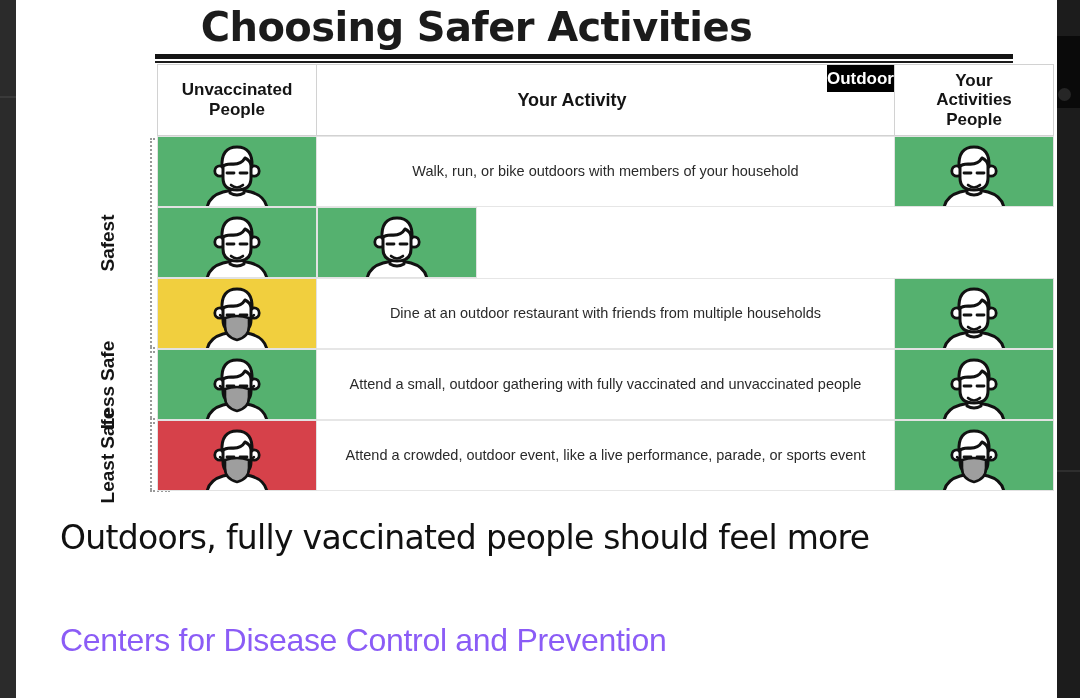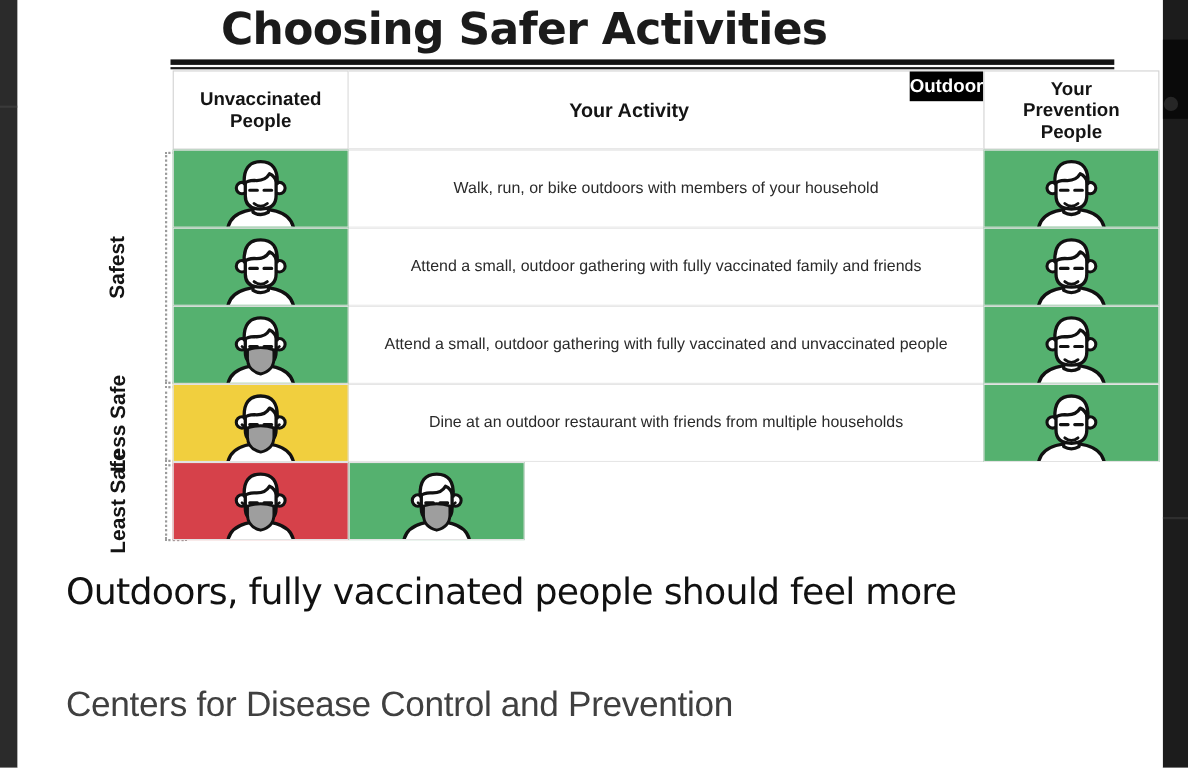--- a/index.html
+++ b/index.html
@@ -241,21 +241,21 @@
     font-weight: normal;
     line-height: 1.33;
     letter-spacing: -0.7px;
     color: #111111;
   }
   .source {
     position: absolute;
     left: 44px; top: 622px;
     width: 960px;
     font-size: 32px;
-    color: #404040;
+    color: #8b5cf6;
     letter-spacing: -0.3px;
   }
 </style>
 </head>
 <body>
 
 <div class="chrome-left">
   <div class="chrome-left-seam"></div>
 </div>
 <div class="chrome-right">
@@ -310,21 +310,21 @@
           <span>People</span>
         </div>
       </div>
       <div class="col-mid-head">
         <div class="mid-head-title">Your Activity</div>
         <div class="mid-head-band">Outdoor</div>
       </div>
       <div class="col-right-head">
         <div>
           <span>Your</span><br>
-          <span>Prevention</span><br>
+          <span>Activities</span><br>
           <span>People</span>
         </div>
       </div>
     </div>
 
     <div id="rows-host">
         <div class="trow">
           <div class="cell-icon" style="background: rgb(85, 177, 111);">
             <div class="person">
   <svg viewBox="0 0 72 70" xmlns="http://www.w3.org/2000/svg">
@@ -387,21 +387,20 @@
 
     <path d="M21 29 Q20 9 36 9 Q52 9 51 29 Q49 22 44 20 Q40 27 30 26 Q24 26 21 29 Z" fill="#fff" stroke="#111" stroke-width="3" stroke-linejoin="round"></path>
 
     <path d="M26 35 L33 35 M39 35 L46 35" stroke="#111" stroke-width="2.8" stroke-linecap="round"></path>
 
     <path d="M30 47 Q36 52 42 47" stroke="#111" stroke-width="2.6" stroke-linecap="round" fill="none"></path>
 
   </svg>
             </div>
           </div>
-          <div class="cell-text">Attend a small, outdoor gathering with fully vaccinated family and friends</div>
           <div class="cell-icon" style="background: rgb(85, 177, 111);">
             <div class="person">
   <svg viewBox="0 0 72 70" xmlns="http://www.w3.org/2000/svg">
 
     <path d="M6 70 Q8 58 22 54 Q29 52 36 52 Q43 52 50 54 Q64 58 66 70 Z" fill="#fff" stroke="#111" stroke-width="3" stroke-linejoin="round"></path>
 
     <path d="M29 44 L29 55 Q36 59 43 55 L43 44 Z" fill="#fff" stroke="#111" stroke-width="3" stroke-linejoin="round"></path>
 
     <circle cx="19" cy="33" r="5.2" fill="#fff" stroke="#111" stroke-width="2.8"></circle>
     <circle cx="53" cy="33" r="5.2" fill="#fff" stroke="#111" stroke-width="2.8"></circle>
@@ -412,21 +411,21 @@
 
     <path d="M26 35 L33 35 M39 35 L46 35" stroke="#111" stroke-width="2.8" stroke-linecap="round"></path>
 
     <path d="M30 47 Q36 52 42 47" stroke="#111" stroke-width="2.6" stroke-linecap="round" fill="none"></path>
 
   </svg>
             </div>
           </div>
         </div>
         <div class="trow">
-          <div class="cell-icon" style="background: rgb(85, 177, 111);">
+          <div class="cell-icon" style="background: rgb(241, 207, 62);">
             <div class="person">
   <svg viewBox="0 0 72 70" xmlns="http://www.w3.org/2000/svg">
 
     <path d="M6 70 Q8 58 22 54 Q29 52 36 52 Q43 52 50 54 Q64 58 66 70 Z" fill="#fff" stroke="#111" stroke-width="3" stroke-linejoin="round"></path>
 
     <path d="M29 44 L29 55 Q36 59 43 55 L43 44 Z" fill="#fff" stroke="#111" stroke-width="3" stroke-linejoin="round"></path>
 
     <circle cx="19" cy="33" r="5.2" fill="#fff" stroke="#111" stroke-width="2.8"></circle>
     <circle cx="53" cy="33" r="5.2" fill="#fff" stroke="#111" stroke-width="2.8"></circle>
 
@@ -435,21 +434,21 @@
     <path d="M21 29 Q20 9 36 9 Q52 9 51 29 Q49 22 44 20 Q40 27 30 26 Q24 26 21 29 Z" fill="#fff" stroke="#111" stroke-width="3" stroke-linejoin="round"></path>
 
     <path d="M26 35 L33 35 M39 35 L46 35" stroke="#111" stroke-width="2.8" stroke-linecap="round"></path>
 
     <path d="M24 38 Q36 34 48 38 L48 46 Q48 57 36 60 Q24 57 24 46 Z" fill="#9e9e9e" stroke="#111" stroke-width="2.6" stroke-linejoin="round"></path>
     <path d="M24 39 L19 35 M48 39 L53 35" stroke="#111" stroke-width="2.4" stroke-linecap="round" fill="none"></path>
 
   </svg>
             </div>
           </div>
-          <div class="cell-text">Attend a small, outdoor gathering with fully vaccinated and unvaccinated people</div>
+          <div class="cell-text">Dine at an outdoor restaurant with friends from multiple households</div>
           <div class="cell-icon" style="background: rgb(85, 177, 111);">
             <div class="person">
   <svg viewBox="0 0 72 70" xmlns="http://www.w3.org/2000/svg">
 
     <path d="M6 70 Q8 58 22 54 Q29 52 36 52 Q43 52 50 54 Q64 58 66 70 Z" fill="#fff" stroke="#111" stroke-width="3" stroke-linejoin="round"></path>
 
     <path d="M29 44 L29 55 Q36 59 43 55 L43 44 Z" fill="#fff" stroke="#111" stroke-width="3" stroke-linejoin="round"></path>
 
     <circle cx="19" cy="33" r="5.2" fill="#fff" stroke="#111" stroke-width="2.8"></circle>
     <circle cx="53" cy="33" r="5.2" fill="#fff" stroke="#111" stroke-width="2.8"></circle>
@@ -460,21 +459,21 @@
 
     <path d="M26 35 L33 35 M39 35 L46 35" stroke="#111" stroke-width="2.8" stroke-linecap="round"></path>
 
     <path d="M30 47 Q36 52 42 47" stroke="#111" stroke-width="2.6" stroke-linecap="round" fill="none"></path>
 
   </svg>
             </div>
           </div>
         </div>
         <div class="trow">
-          <div class="cell-icon" style="background: rgb(241, 207, 62);">
+          <div class="cell-icon" style="background: rgb(85, 177, 111);">
             <div class="person">
   <svg viewBox="0 0 72 70" xmlns="http://www.w3.org/2000/svg">
 
     <path d="M6 70 Q8 58 22 54 Q29 52 36 52 Q43 52 50 54 Q64 58 66 70 Z" fill="#fff" stroke="#111" stroke-width="3" stroke-linejoin="round"></path>
 
     <path d="M29 44 L29 55 Q36 59 43 55 L43 44 Z" fill="#fff" stroke="#111" stroke-width="3" stroke-linejoin="round"></path>
 
     <circle cx="19" cy="33" r="5.2" fill="#fff" stroke="#111" stroke-width="2.8"></circle>
     <circle cx="53" cy="33" r="5.2" fill="#fff" stroke="#111" stroke-width="2.8"></circle>
 
@@ -483,21 +482,21 @@
     <path d="M21 29 Q20 9 36 9 Q52 9 51 29 Q49 22 44 20 Q40 27 30 26 Q24 26 21 29 Z" fill="#fff" stroke="#111" stroke-width="3" stroke-linejoin="round"></path>
 
     <path d="M26 35 L33 35 M39 35 L46 35" stroke="#111" stroke-width="2.8" stroke-linecap="round"></path>
 
     <path d="M24 38 Q36 34 48 38 L48 46 Q48 57 36 60 Q24 57 24 46 Z" fill="#9e9e9e" stroke="#111" stroke-width="2.6" stroke-linejoin="round"></path>
     <path d="M24 39 L19 35 M48 39 L53 35" stroke="#111" stroke-width="2.4" stroke-linecap="round" fill="none"></path>
 
   </svg>
             </div>
           </div>
-          <div class="cell-text">Dine at an outdoor restaurant with friends from multiple households</div>
+          <div class="cell-text">Attend a small, outdoor gathering with fully vaccinated and unvaccinated people</div>
           <div class="cell-icon" style="background: rgb(85, 177, 111);">
             <div class="person">
   <svg viewBox="0 0 72 70" xmlns="http://www.w3.org/2000/svg">
 
     <path d="M6 70 Q8 58 22 54 Q29 52 36 52 Q43 52 50 54 Q64 58 66 70 Z" fill="#fff" stroke="#111" stroke-width="3" stroke-linejoin="round"></path>
 
     <path d="M29 44 L29 55 Q36 59 43 55 L43 44 Z" fill="#fff" stroke="#111" stroke-width="3" stroke-linejoin="round"></path>
 
     <circle cx="19" cy="33" r="5.2" fill="#fff" stroke="#111" stroke-width="2.8"></circle>
     <circle cx="53" cy="33" r="5.2" fill="#fff" stroke="#111" stroke-width="2.8"></circle>
@@ -531,20 +530,21 @@
     <path d="M21 29 Q20 9 36 9 Q52 9 51 29 Q49 22 44 20 Q40 27 30 26 Q24 26 21 29 Z" fill="#fff" stroke="#111" stroke-width="3" stroke-linejoin="round"></path>
 
     <path d="M26 35 L33 35 M39 35 L46 35" stroke="#111" stroke-width="2.8" stroke-linecap="round"></path>
 
     <path d="M24 38 Q36 34 48 38 L48 46 Q48 57 36 60 Q24 57 24 46 Z" fill="#9e9e9e" stroke="#111" stroke-width="2.6" stroke-linejoin="round"></path>
     <path d="M24 39 L19 35 M48 39 L53 35" stroke="#111" stroke-width="2.4" stroke-linecap="round" fill="none"></path>
 
   </svg>
             </div>
           </div>
+          <div class="cell-text">Attend a crowded, outdoor event, like a live performance, parade, or sports event</div>
           <div class="cell-icon" style="background: rgb(85, 177, 111);">
             <div class="person">
   <svg viewBox="0 0 72 70" xmlns="http://www.w3.org/2000/svg">
 
     <path d="M6 70 Q8 58 22 54 Q29 52 36 52 Q43 52 50 54 Q64 58 66 70 Z" fill="#fff" stroke="#111" stroke-width="3" stroke-linejoin="round"></path>
 
     <path d="M29 44 L29 55 Q36 59 43 55 L43 44 Z" fill="#fff" stroke="#111" stroke-width="3" stroke-linejoin="round"></path>
 
     <circle cx="19" cy="33" r="5.2" fill="#fff" stroke="#111" stroke-width="2.8"></circle>
     <circle cx="53" cy="33" r="5.2" fill="#fff" stroke="#111" stroke-width="2.8"></circle>

